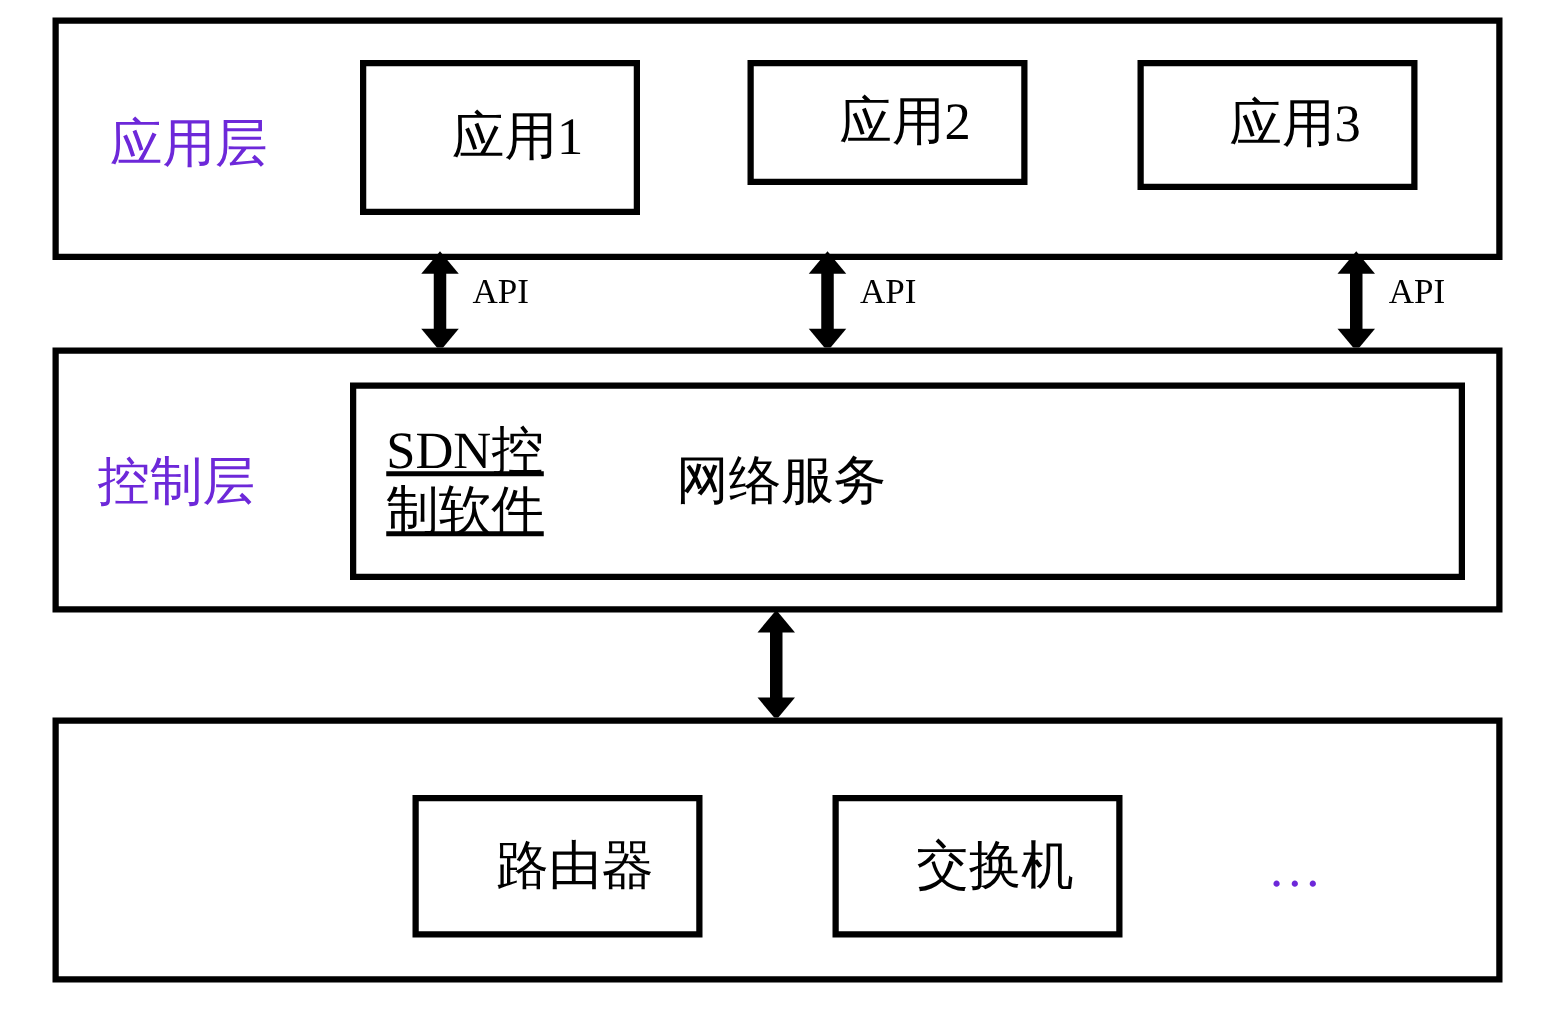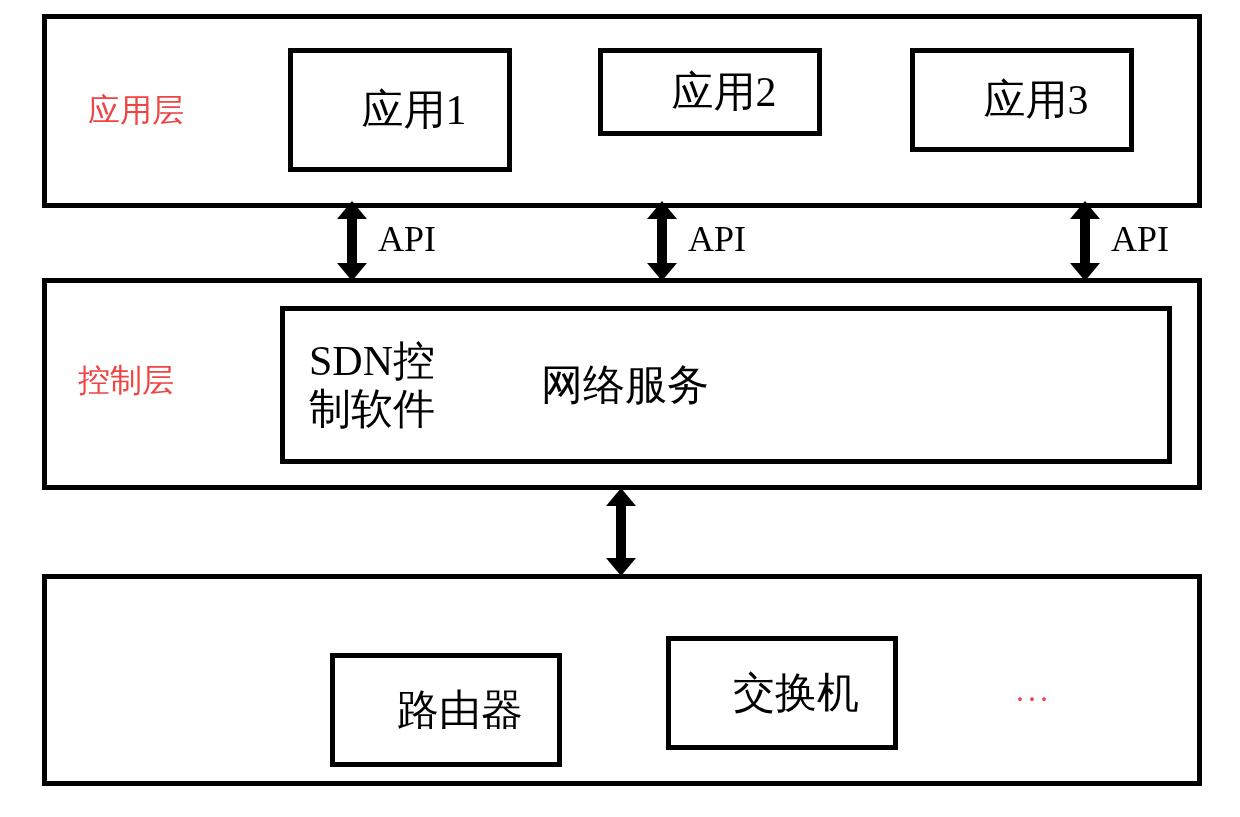--- a/index.html
+++ b/index.html
@@ -26,23 +26,23 @@
     border: 5px solid #000;
     background: #fff;
     display: flex;
     align-items: center;
     justify-content: center;
     text-align: center;
     padding-left: 28px;
   }
   .label {
     position: absolute;
-    font-size: 32px;
+    font-size: 42px;
     line-height: 1.15;
-    color: #ef4444;
+    color: #6d28d9;
   }
   .box-text {
     font-size: 42px;
     line-height: 1.15;
     color: #000;
     text-align: center;
   }
   
   .v-arrow {
     position: absolute;
@@ -64,38 +64,38 @@
     transform: translateX(-50%);
     width: 0; height: 0;
     border-left: 15px solid transparent;
     border-right: 15px solid transparent;
   }
   .v-arrow .head-up   { top: 0;    border-bottom: 18px solid #000; }
   .v-arrow .head-down { bottom: 0; border-top:    18px solid #000; }
 
   .api-label {
     position: absolute;
-    font-size: 36px;
+    font-size: 28px;
     font-family: "Times New Roman", serif;
     color: #000;
   }
 </style>
 </head>
 <body>
 
 <div class="canvas">
 
   <div class="layer-box" style="left:42px; top:14px; width:1160px; height:194px;"></div>
 
   <div class="label" style="left:88px; top:92px;">应用层</div>
 
   <div class="inner-box" style="left:288px; top:48px; width:224px; height:124px;">
     <span class="box-text">应用1</span>
   </div>
-  <div class="inner-box" style="left:598px; top:48px; width:224px; height:88px;">
+  <div class="inner-box" style="left:598px; top:48px; width:224px; height:100px;">
     <span class="box-text">应用2</span>
   </div>
   <div class="inner-box" style="left:910px; top:48px; width:224px; height:104px;">
     <span class="box-text">应用3</span>
   </div>
 
   <div class="v-arrow" style="left:337px; top:201px; height:80px;">
     <div class="head-up"></div>
       <div class="shaft"></div>
       <div class="head-down"></div>
@@ -114,35 +114,35 @@
       <div class="shaft"></div>
       <div class="head-down"></div>
   </div>
   <span class="api-label" style="left:1111px; top:218px;">API</span>
 
   <div class="layer-box" style="left:42px; top:278px; width:1160px; height:212px;"></div>
 
   <div class="label" style="left:78px; top:362px;">控制层</div>
 
   <div class="inner-box" style="left:280px; top:306px; width:892px; height:158px; justify-content:flex-start; padding-left:24px;">
-    <span class="box-text" style="white-space:pre; text-align:left;">SDN控
+    <span class="box-text" style="white-space:pre; text-align:left;text-decoration:underline;">SDN控
 制软件</span>
     <span class="box-text" style="margin-left:106px;">网络服务</span>
   </div>
 
   <div class="v-arrow" style="left:606px; top:488px; height:88px;">
     <div class="head-up"></div>
       <div class="shaft"></div>
       <div class="head-down"></div>
   </div>
 
   <div class="layer-box" style="left:42px; top:574px; width:1160px; height:212px;"></div>
 
 
-  <div class="inner-box" style="left:330px; top:636px; width:232px; height:114px;margin-top:17px;">
+  <div class="inner-box" style="left:330px; top:636px; width:232px; height:114px;">
     <span class="box-text">路由器</span>
   </div>
   <div class="inner-box" style="left:630px; top:636px; width:232px; height:114px;margin-left:36px;">
     <span class="box-text">交换机</span>
   </div>
 
   <span class="label" style="left:1016px; top:672px; letter-spacing:4px;">...</span>
 
 </div>
 

